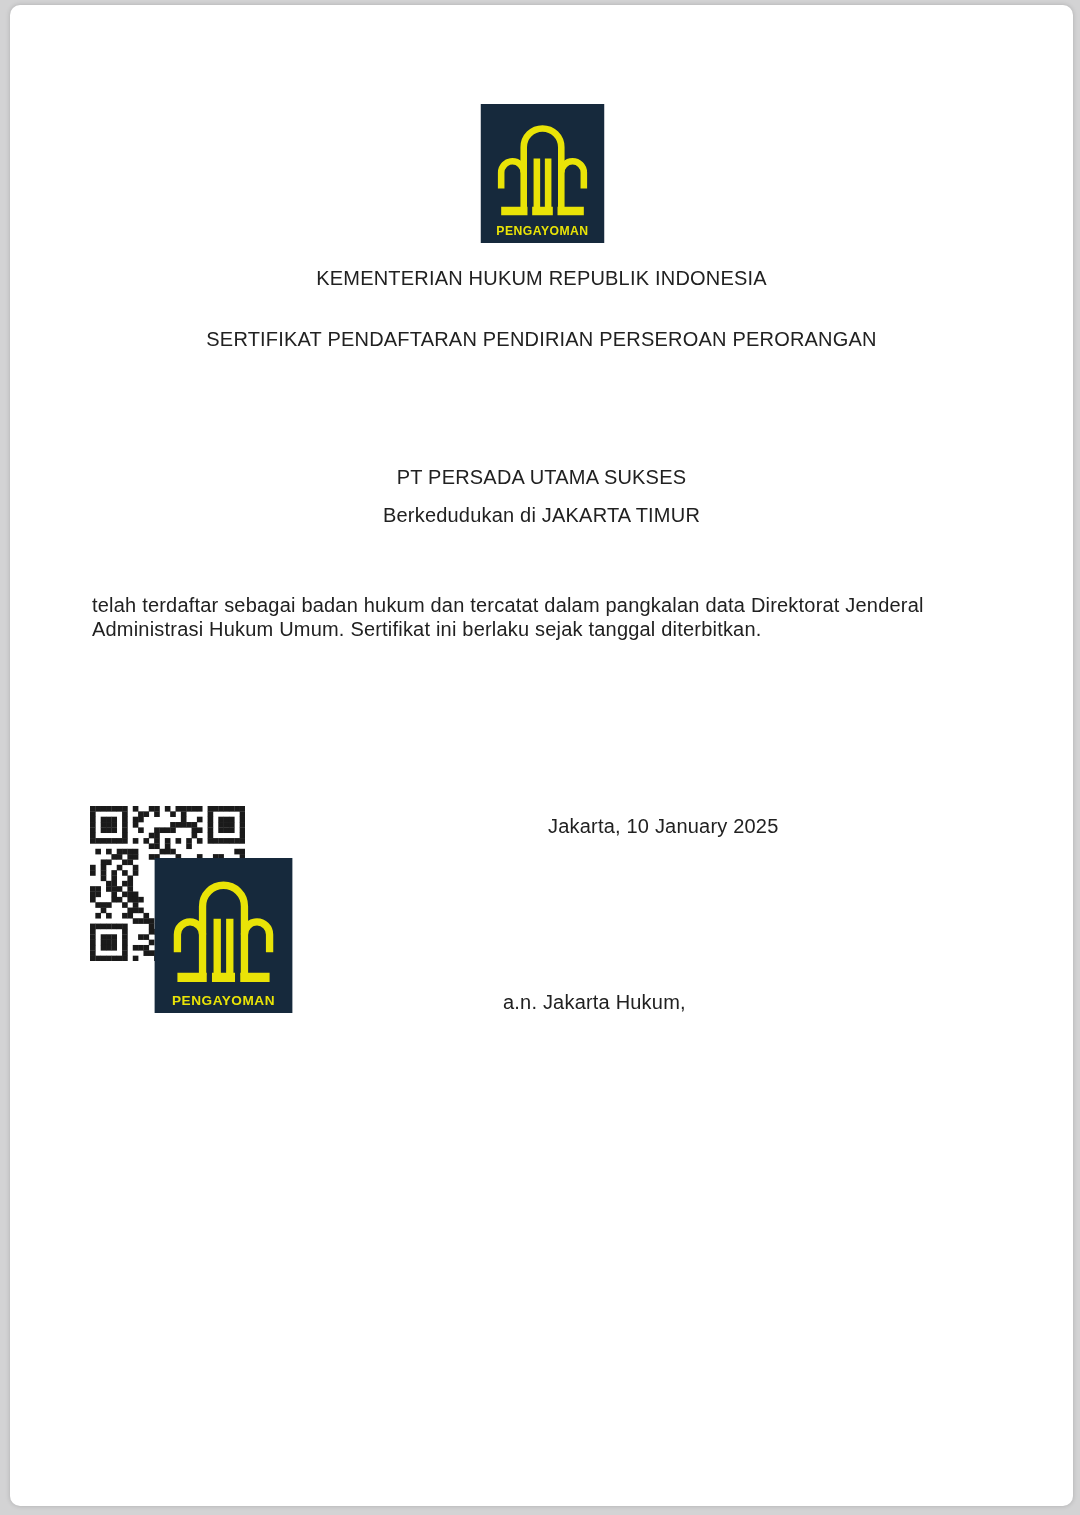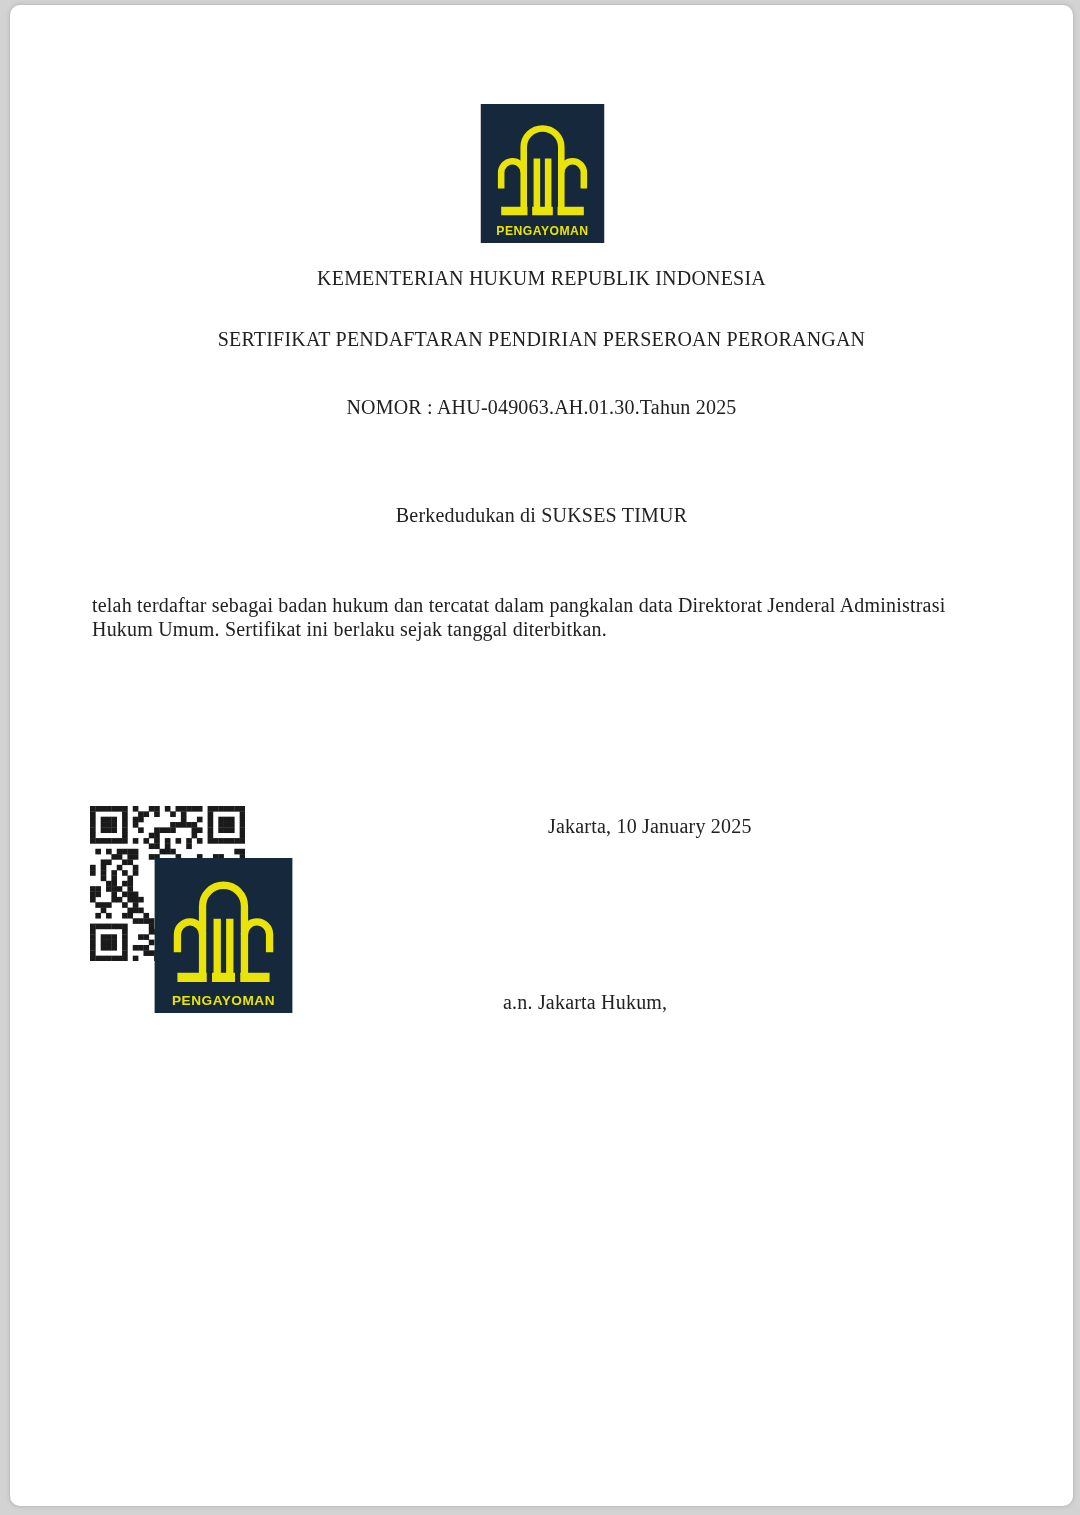--- a/index.html
+++ b/index.html
@@ -15,21 +15,20 @@
     width:1080px;height:1515px;position:relative;overflow:hidden;
     background:var(--backdrop);
     font-family:"Liberation Sans",sans-serif;
     color:var(--text);
   }
   .page{
     position:absolute;left:10px;top:5px;right:7px;bottom:9px;
     background:var(--page);
     border-radius:10px;
     box-shadow:0 0 5px rgba(0,0,0,.18);
-    font-family:Liberation Serif, serif;
   }
   .centerline{
     position:absolute;left:0;right:0;text-align:center;
     font-size:20px;letter-spacing:.2px;white-space:nowrap;
   }
   .logo-main{
     position:absolute;left:467px;top:99px;width:131px;height:139px;
   }
   .body-par{
     position:absolute;left:82px;top:574px;width:905px;
@@ -82,24 +81,24 @@
 <div class="page">
 
   <svg class="logo-main" viewBox="0 0 132 148">
       <use href="#emblem"></use>
     </svg>
 
   <div class="centerline" style="top:262px">KEMENTERIAN HUKUM REPUBLIK INDONESIA</div>
 
   <div class="centerline" style="top:323px">SERTIFIKAT PENDAFTARAN PENDIRIAN PERSEROAN PERORANGAN</div>
 
-  <div class="centerline" style="top:391px">NOMOR : AHU-049063.AH.01.30.Tahun 2025</div>
-
-
-  <div class="centerline" style="top:499px">Berkedudukan di SUKSES TIMUR</div>
+
+  <div class="centerline" style="top:461px">PT PERSADA UTAMA SUKSES</div>
+
+  <div class="centerline" style="top:499px">Berkedudukan di JAKARTA TIMUR</div>
 
   <div class="body-par">telah terdaftar sebagai badan hukum dan tercatat dalam pangkalan data Direktorat Jenderal Administrasi Hukum Umum. Sertifikat ini berlaku sejak tanggal diterbitkan.</div>
 
   <div class="qr-wrap">
     <svg id="qr" viewBox="0 0 155 155">
         <rect width="155" height="155" fill="#ffffff"></rect>
         <rect x="0.00" y="0.00" width="5.64" height="5.64" fill="var(--qr-dark)"></rect>
         <rect x="5.34" y="0.00" width="5.64" height="5.64" fill="var(--qr-dark)"></rect>
         <rect x="10.69" y="0.00" width="5.64" height="5.64" fill="var(--qr-dark)"></rect>
         <rect x="16.03" y="0.00" width="5.64" height="5.64" fill="var(--qr-dark)"></rect>

